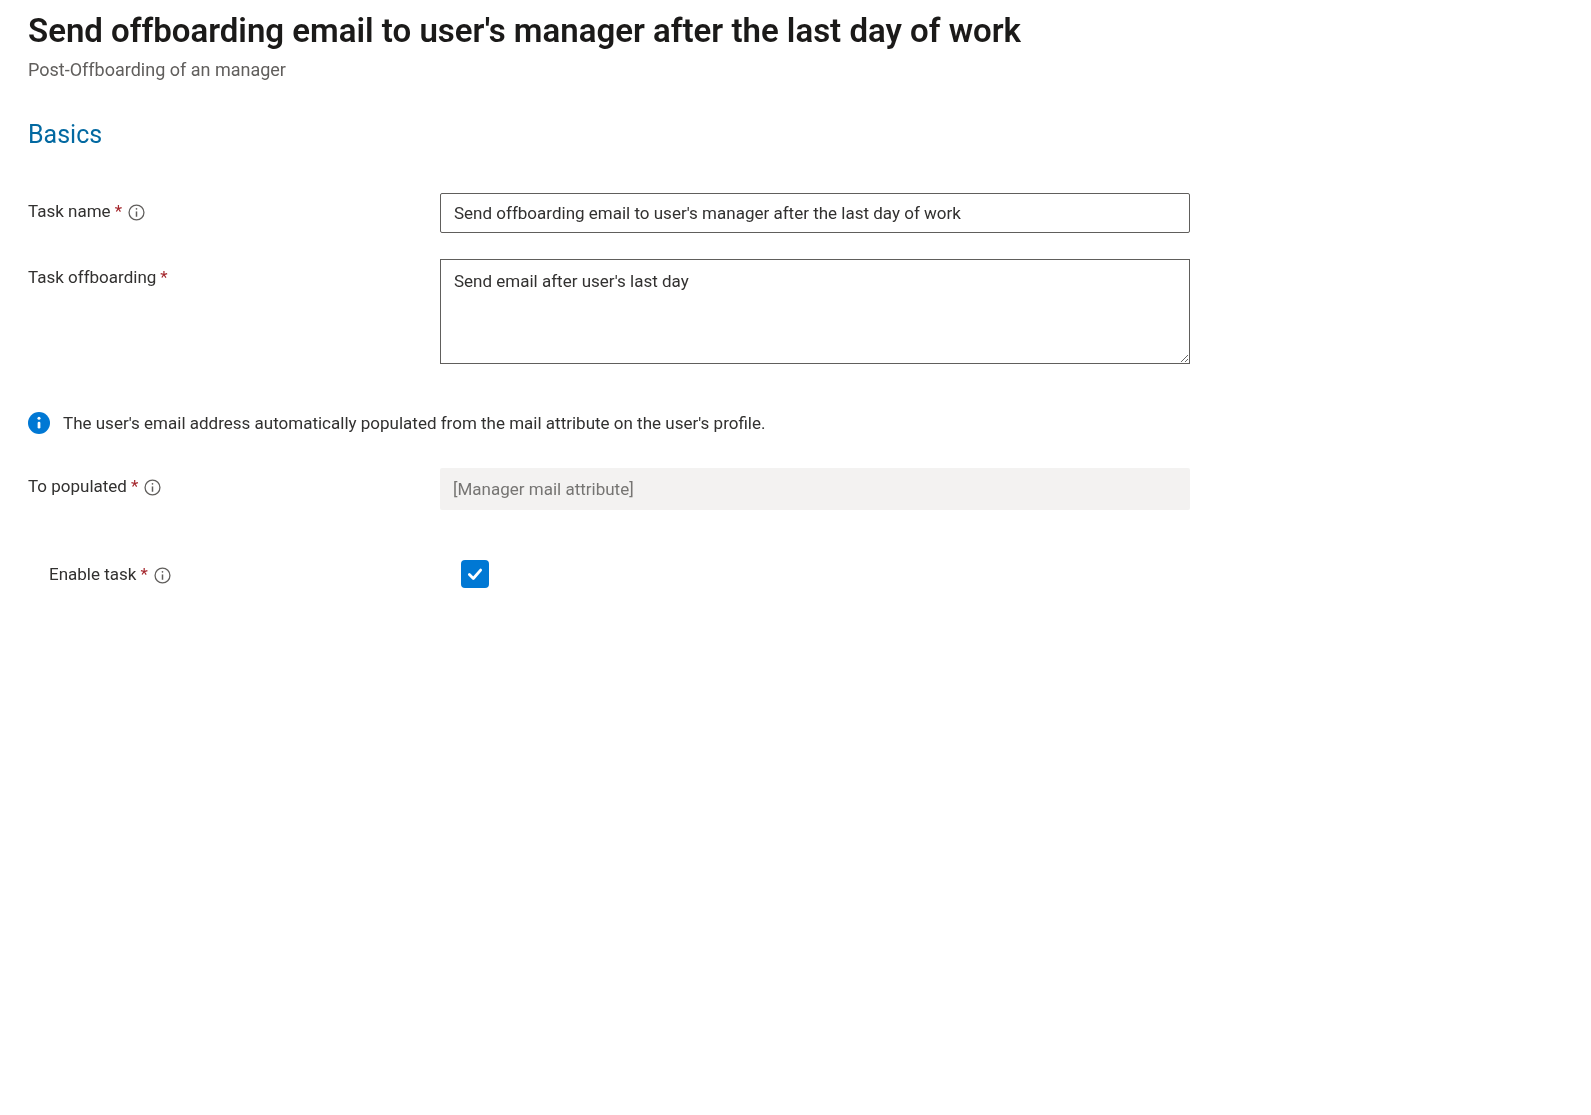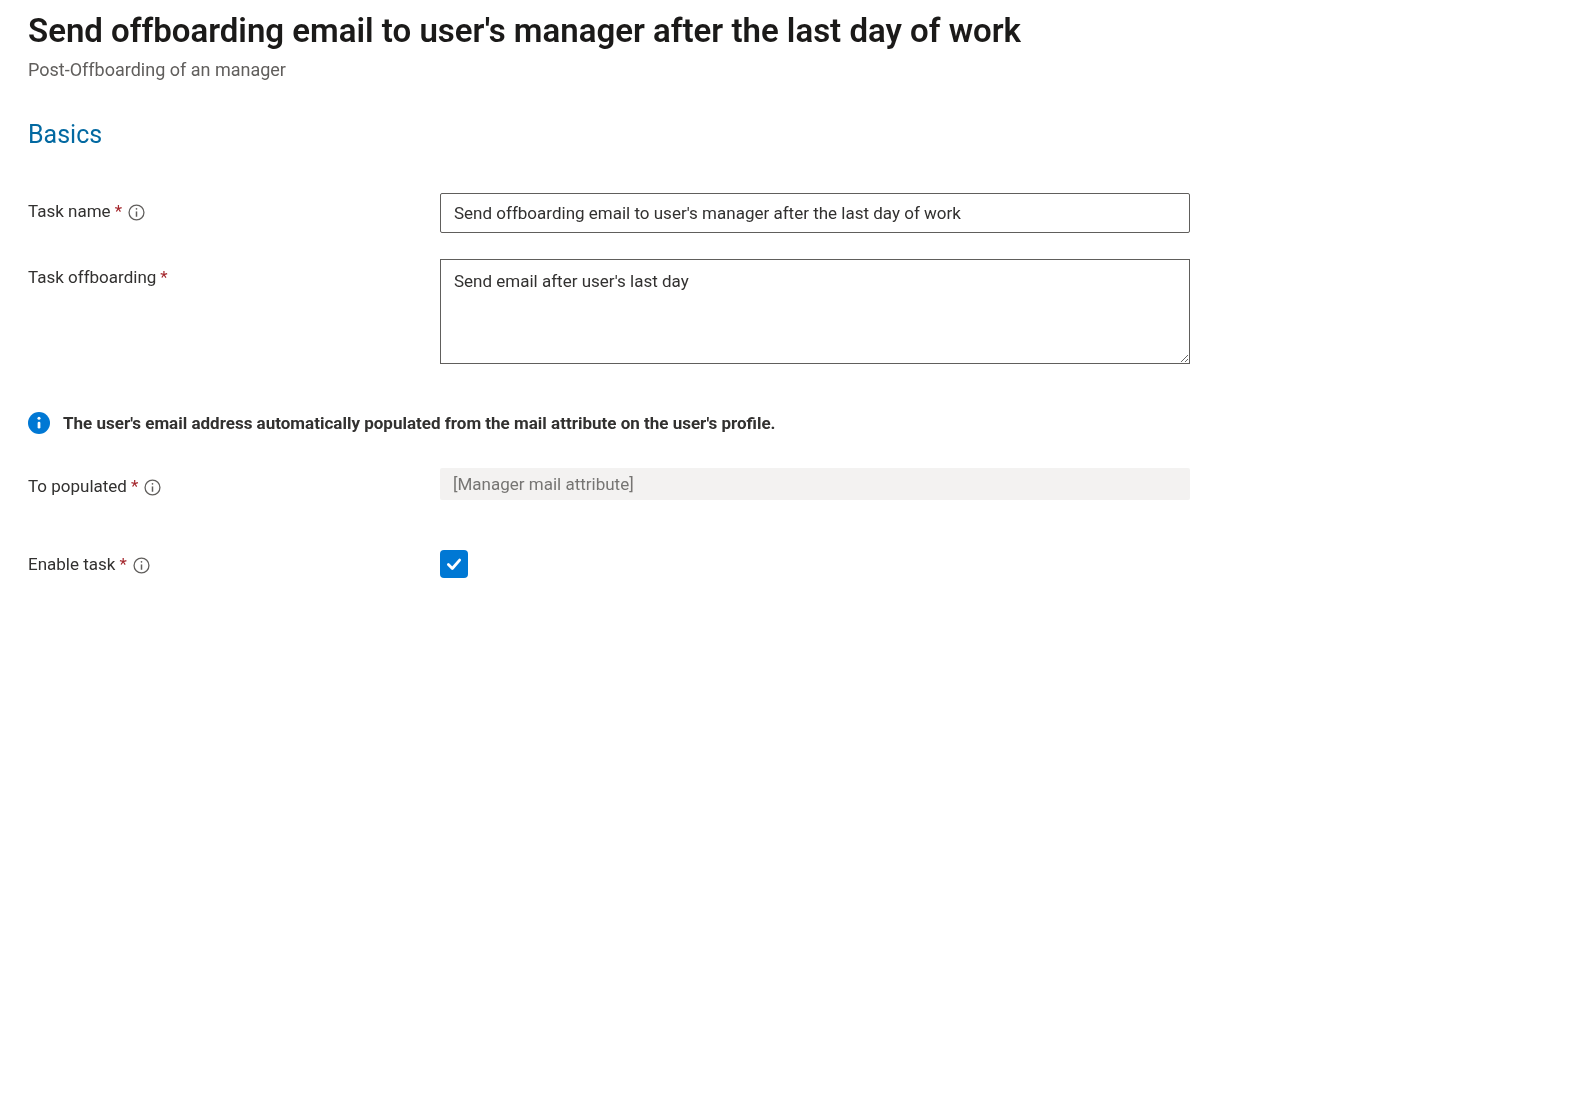--- a/index.html
+++ b/index.html
@@ -88,37 +88,36 @@
       background: #ffffff;
       resize: vertical;
       height: 105px;
     }
     .readonly-field {
       width: 100%;
       padding: 8px 13px;
       font-size: 17px;
       background: #f3f2f1;
       color: #767573;
-      height: 32px;
+      height: 42px;
       display: flex;
       align-items: center;
       border-radius: 2px;
     }
     .configure-section {
       margin-top: 38px;
     }
     .info-banner {
       display: flex;
       align-items: center;
       gap: 13px;
       margin-bottom: 34px;
       margin-top: 44px;
       font-size: 17px;
       color: #323130;
-      font-weight: bold;
     }
     .info-banner-icon {
       width: 22px;
       height: 22px;
       flex-shrink: 0;
     }
     .info-banner-icon svg {
       width: 22px;
       height: 22px;
     }
@@ -136,20 +135,21 @@
       align-items: center;
       justify-content: center;
       cursor: pointer;
     }
     .checkbox svg {
       width: 18px;
       height: 18px;
     }
     .enable-row {
       margin-top: 46px;
+      margin-left: 21px;
     }
   </style>
 </head>
 <body>
 
 <h1 class="page-title">Send offboarding email to user's manager after the last day of work</h1>
 <div class="page-subtitle">Post-Offboarding of an manager</div>
 
 <h2 class="section-heading">Basics</h2>
 

